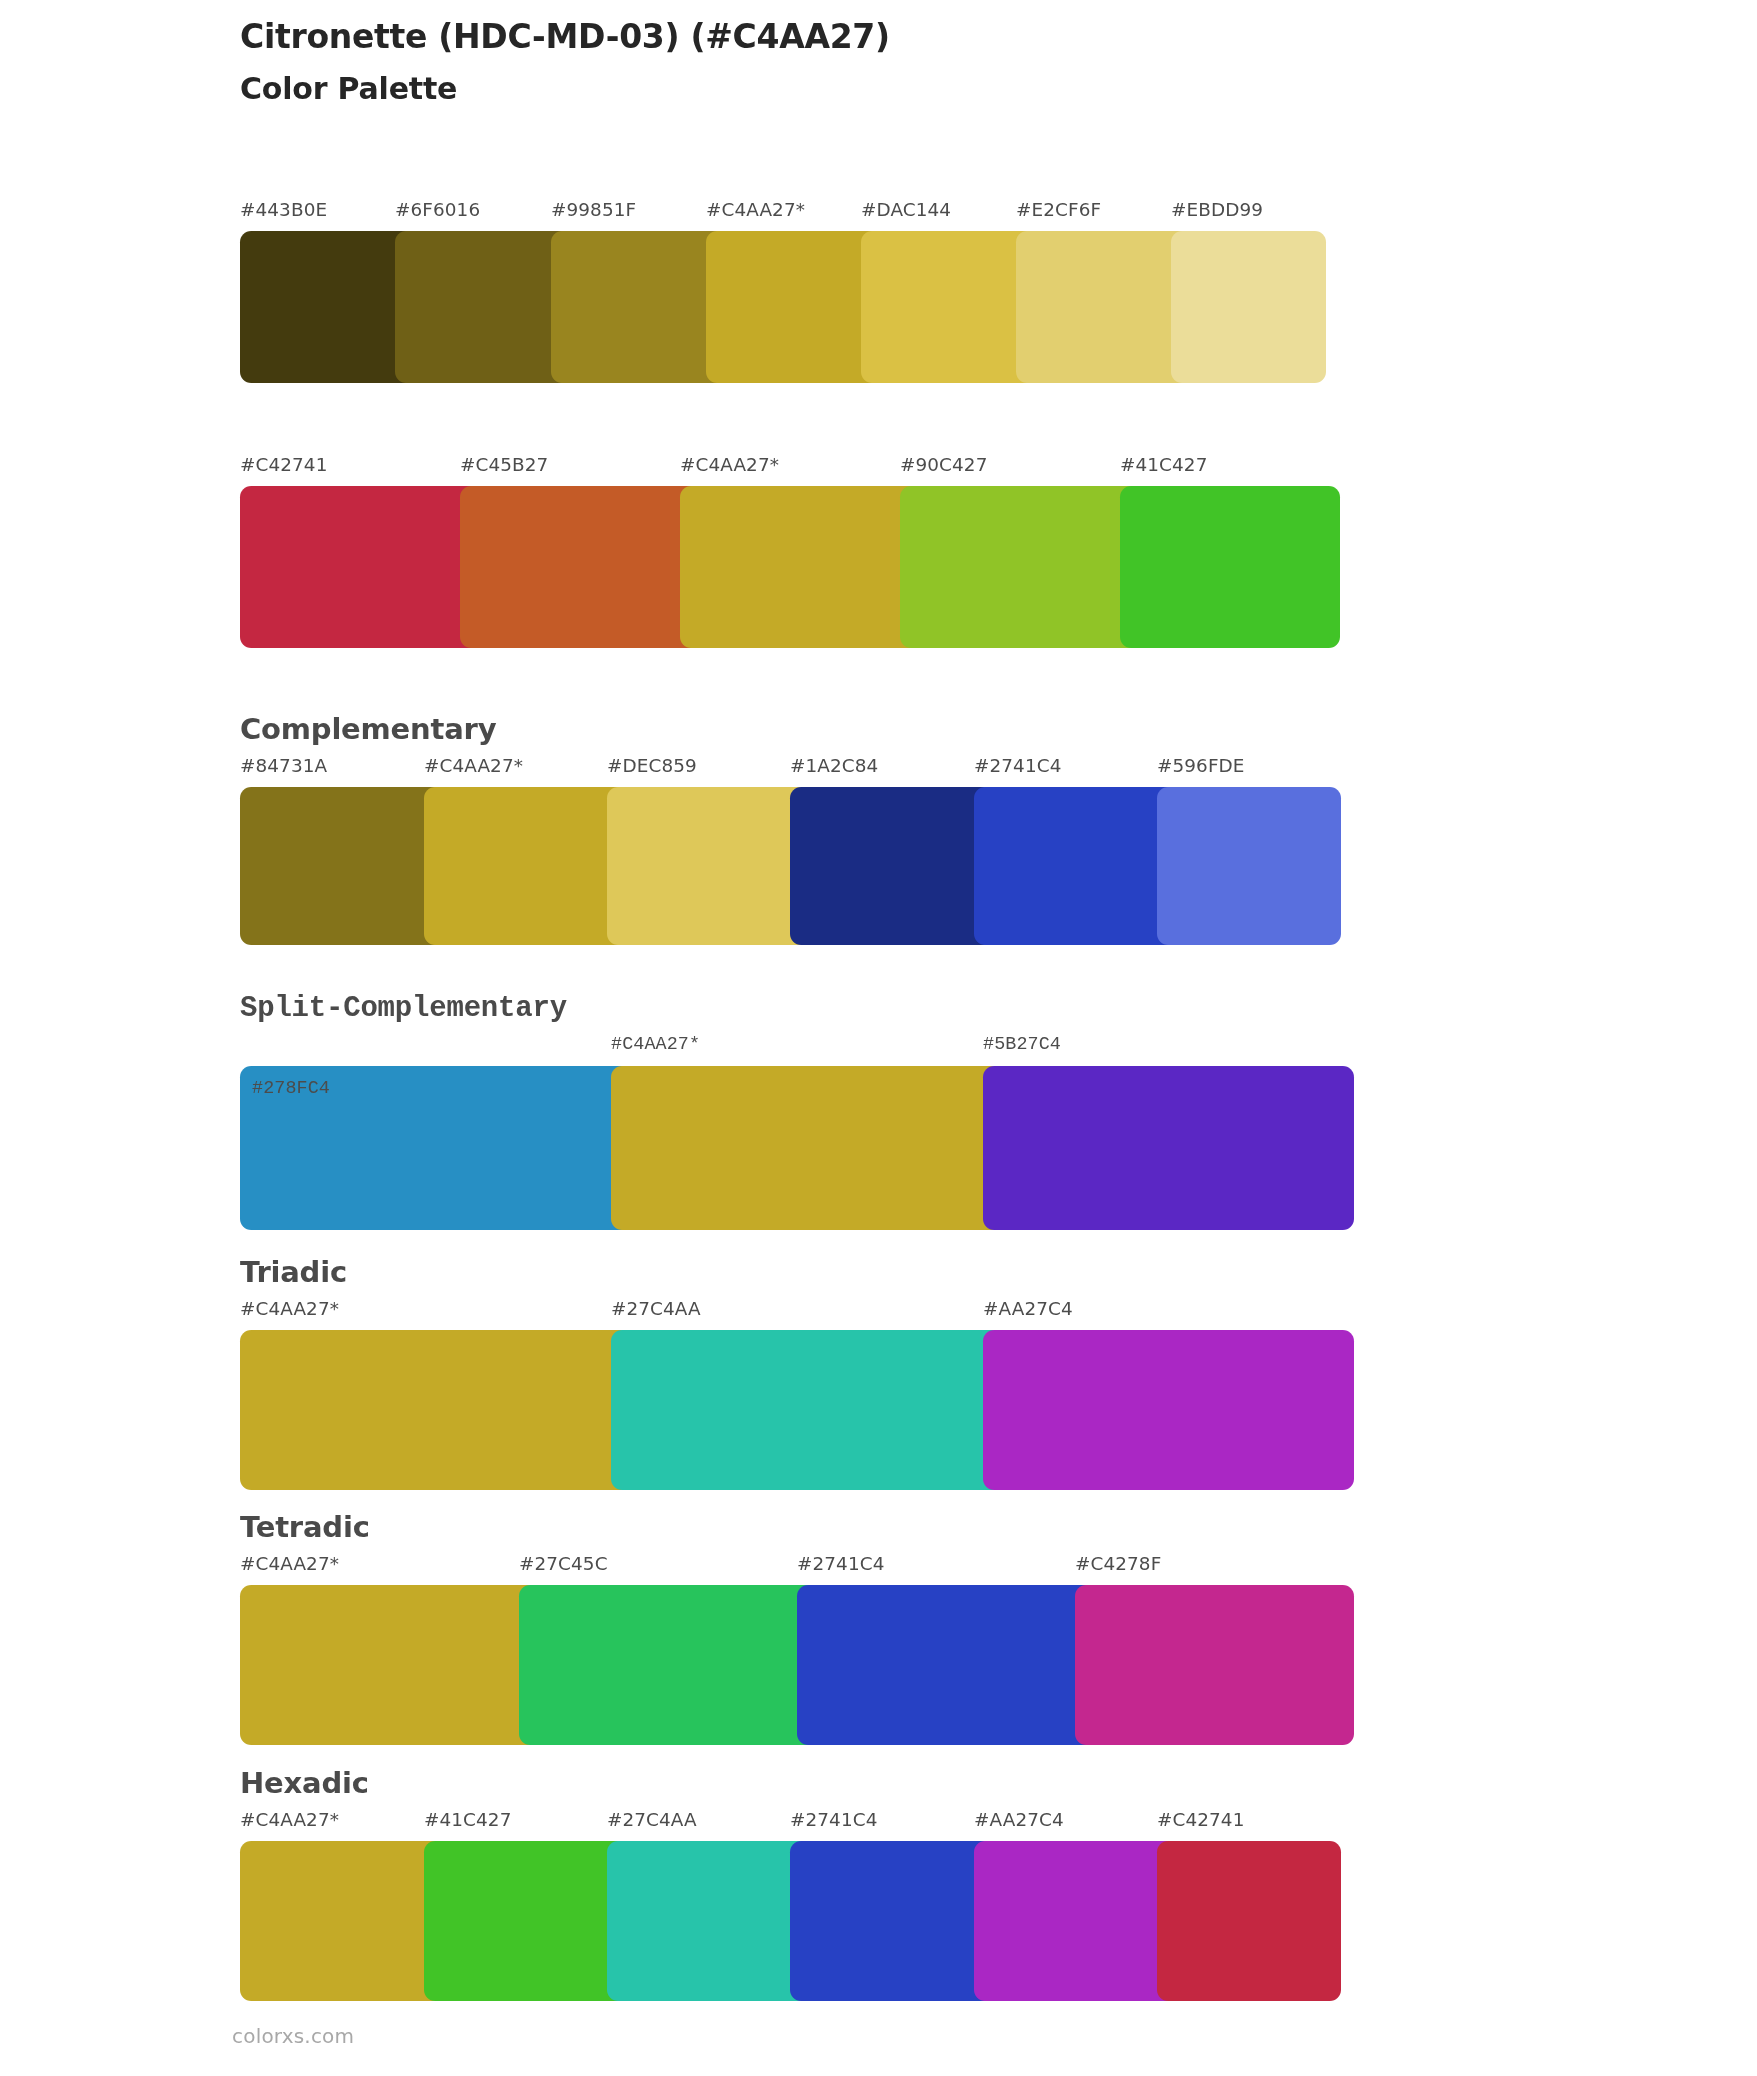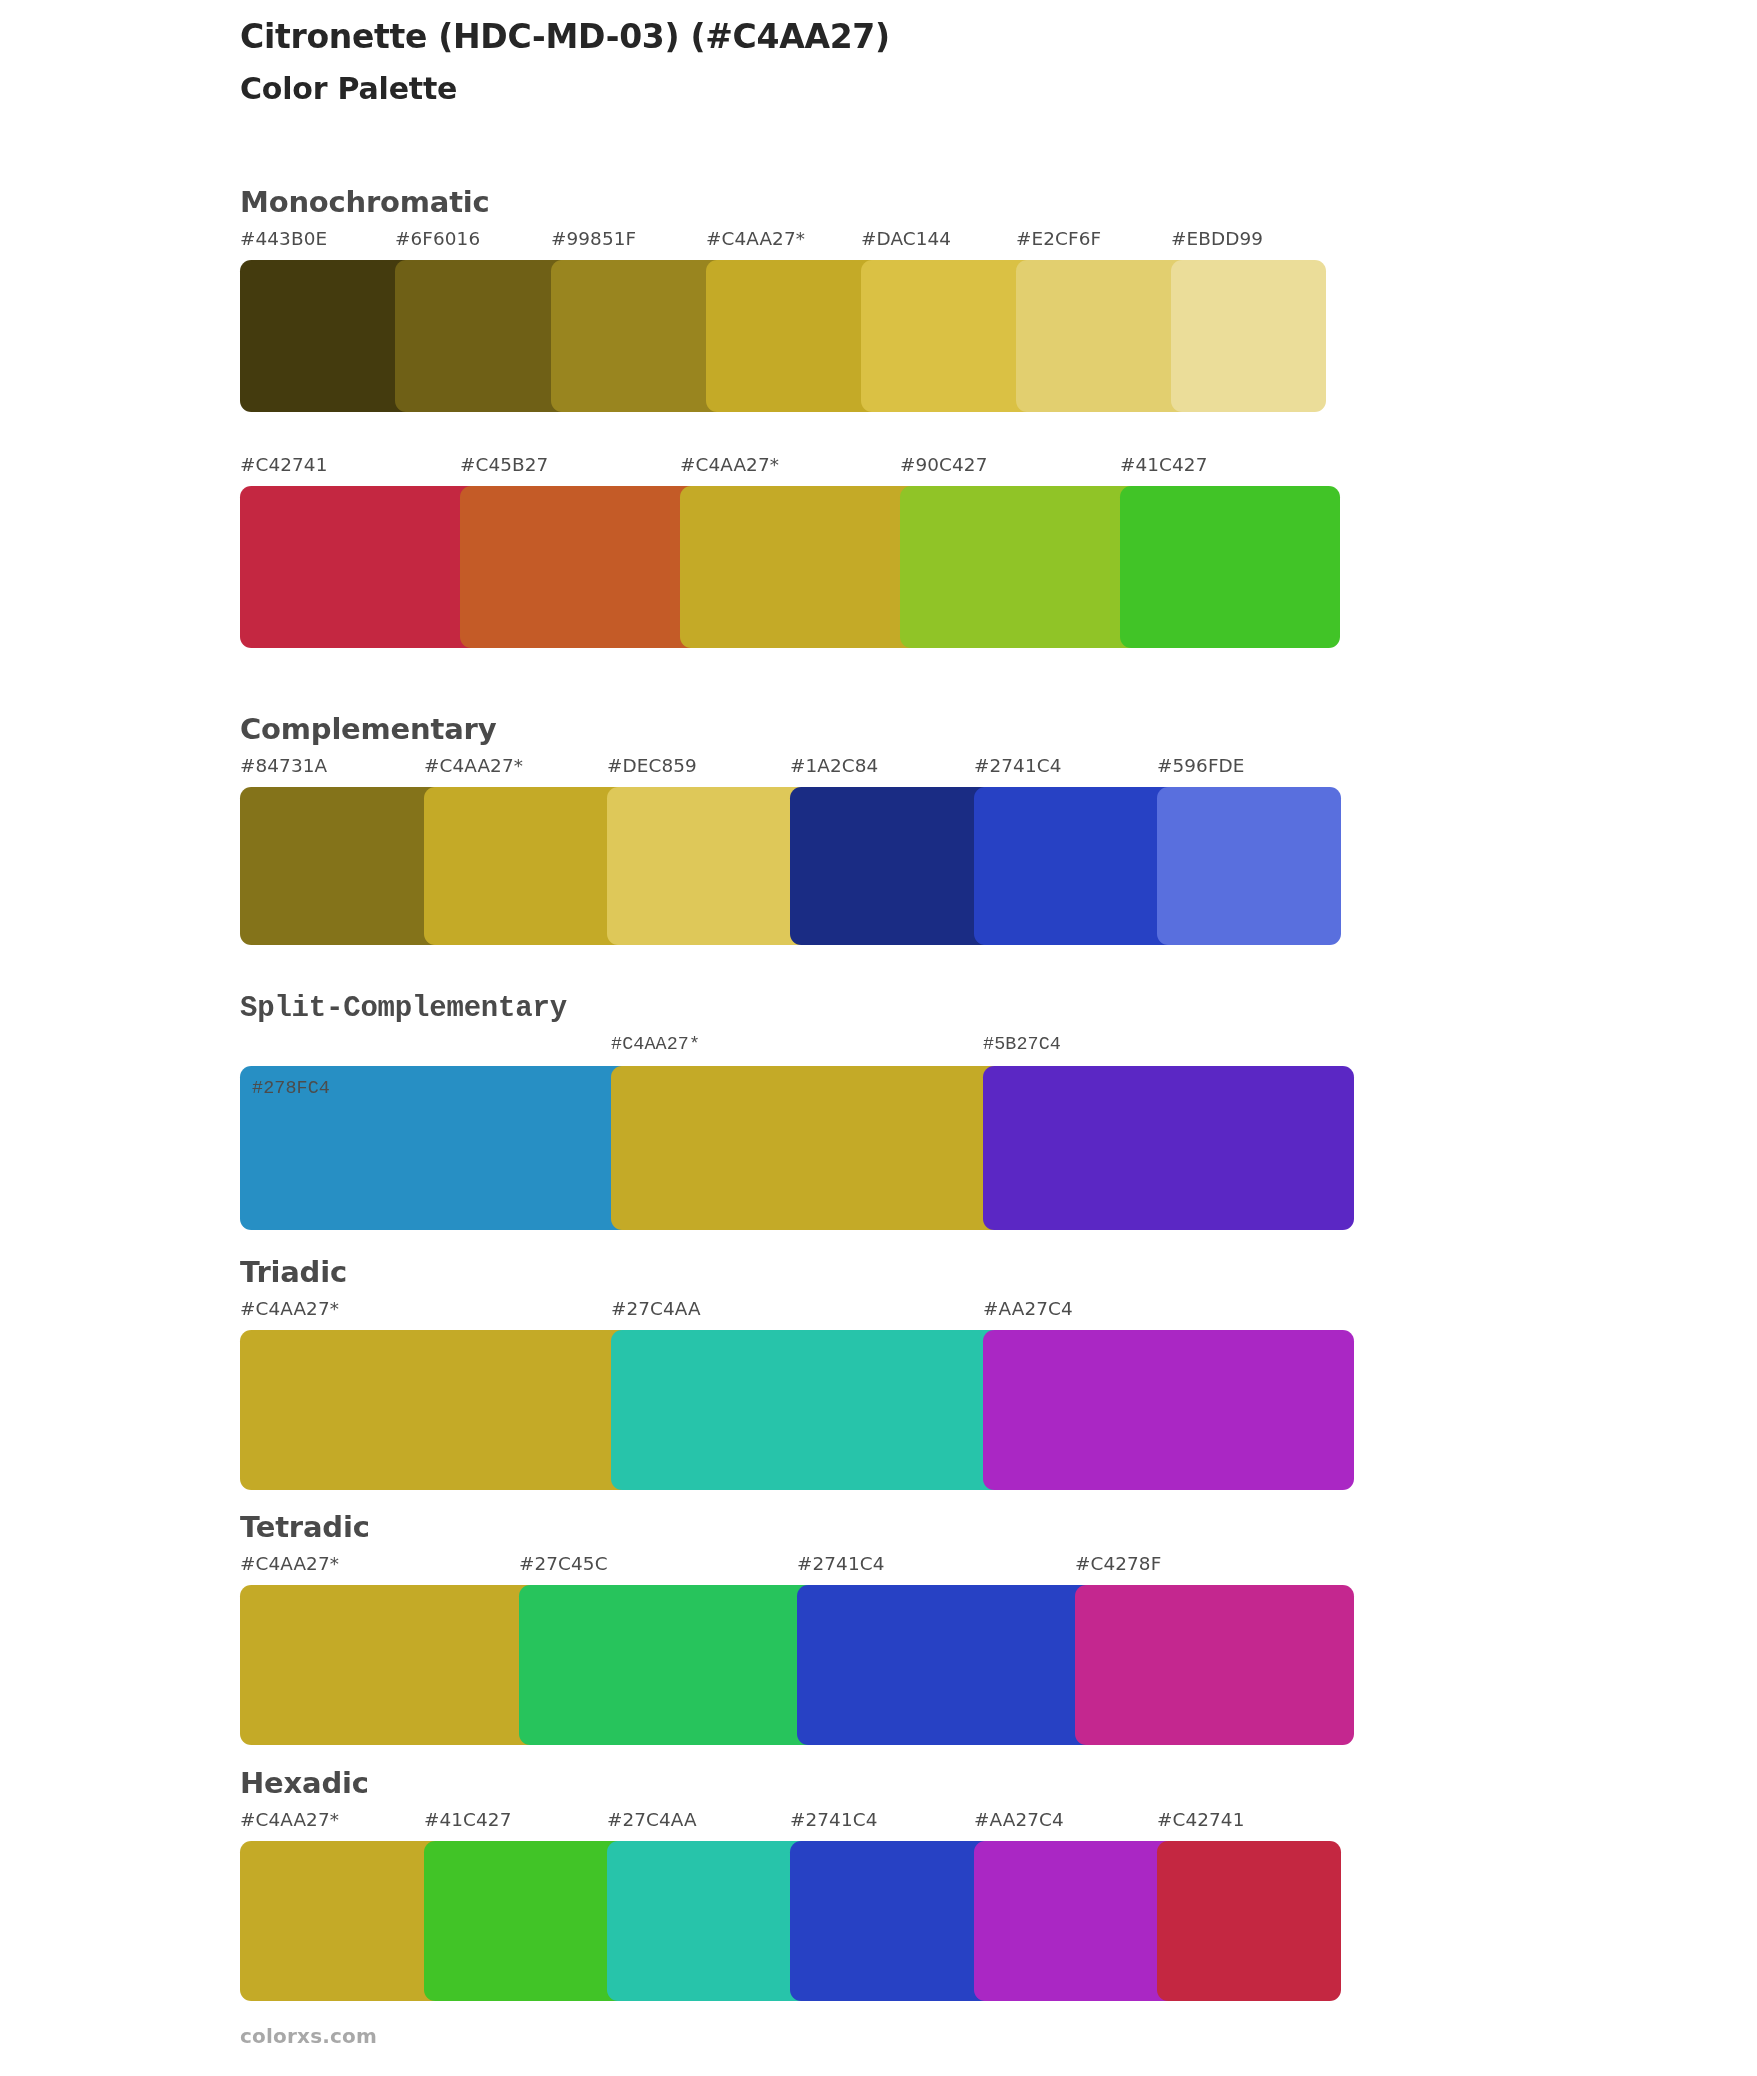--- a/index.html
+++ b/index.html
@@ -82,41 +82,40 @@
     font-weight: 400;
     color: #4c4c4c;
     letter-spacing: 0.1px;
     white-space: nowrap;
     line-height: 1;
   }
 
   
   .footer {
     position: absolute;
-    left: 240px;
+    left: 232px;
     bottom: 29px;
     font-size: 20px;
     color: #a8a8a8;
-    font-weight: 700;
+    font-weight: 400;
     letter-spacing: 0.2px;
   }
 </style>
 </head>
 <body>
 
 <div class="page">
 
   <div class="header">
     <h1 class="title">Citronette (HDC-MD-03) (#C4AA27)</h1>
     <h2 class="subtitle">Color Palette</h2>
   </div>
 
   <div id="sections-host">
       <div class="section" style="top: 188px; width: 1086px;">
-        <div class="section-title">Monochromatic</div>
         <div class="swatch-row" style="height: 182px; width: 1086px;">
           <div class="swatch" title="#443B0E" style="left: 0px; width: 176px; height: 152px; background: rgb(68, 59, 14); z-index: 1;"></div>
           <div class="swatch-label" style="left: 0px; z-index: 100;">#443B0E</div>
           <div class="swatch" title="#6F6016" style="left: 155px; width: 176px; height: 152px; background: rgb(111, 96, 22); z-index: 2;"></div>
           <div class="swatch-label" style="left: 155px; z-index: 101;">#6F6016</div>
           <div class="swatch" title="#99851F" style="left: 311px; width: 176px; height: 152px; background: rgb(153, 133, 31); z-index: 3;"></div>
           <div class="swatch-label" style="left: 311px; z-index: 102;">#99851F</div>
           <div class="swatch" title="#C4AA27*" style="left: 466px; width: 176px; height: 152px; background: rgb(196, 170, 39); z-index: 4;"></div>
           <div class="swatch-label" style="left: 466px; z-index: 103;">#C4AA27*</div>
           <div class="swatch" title="#DAC144" style="left: 621px; width: 176px; height: 152px; background: rgb(218, 193, 68); z-index: 5;"></div>

